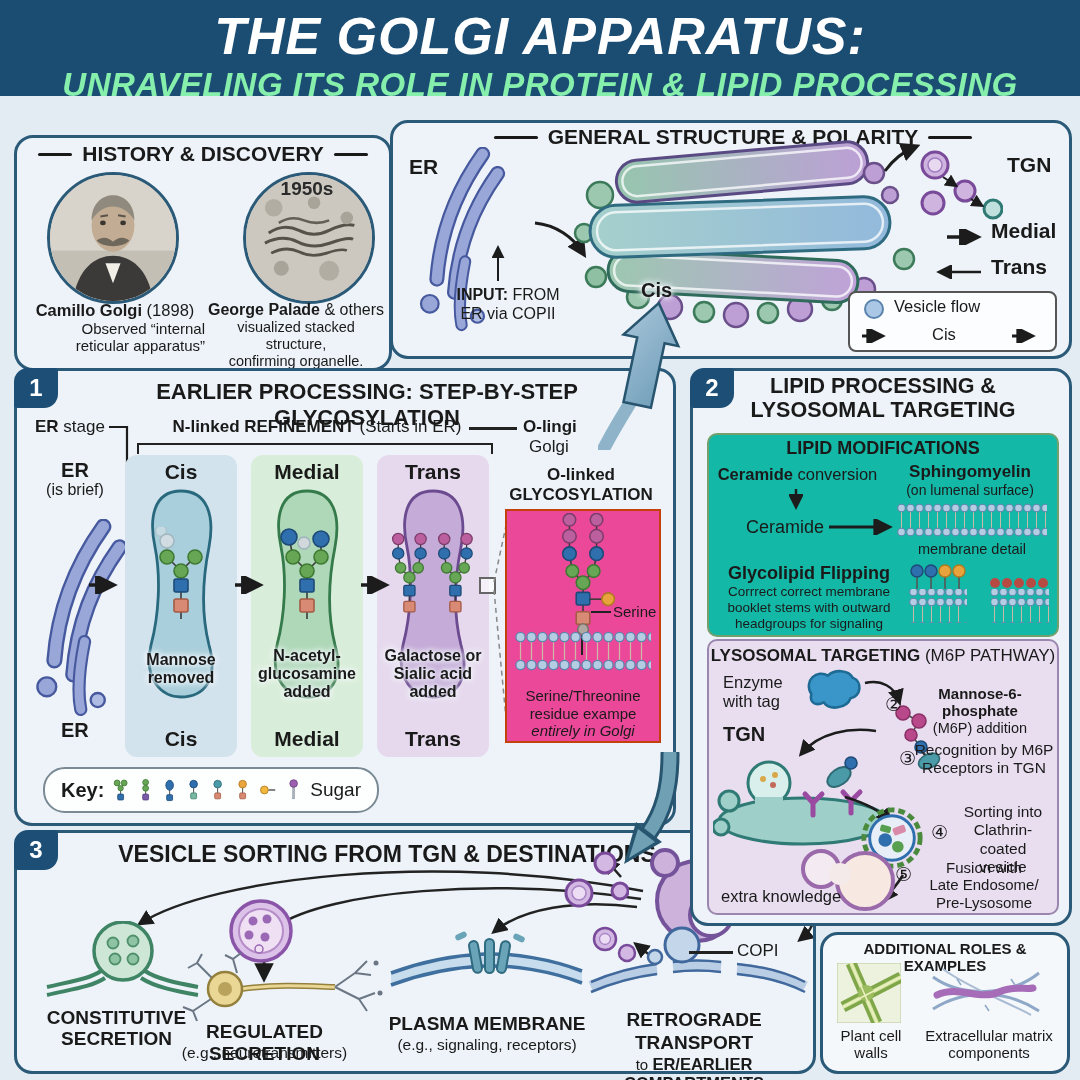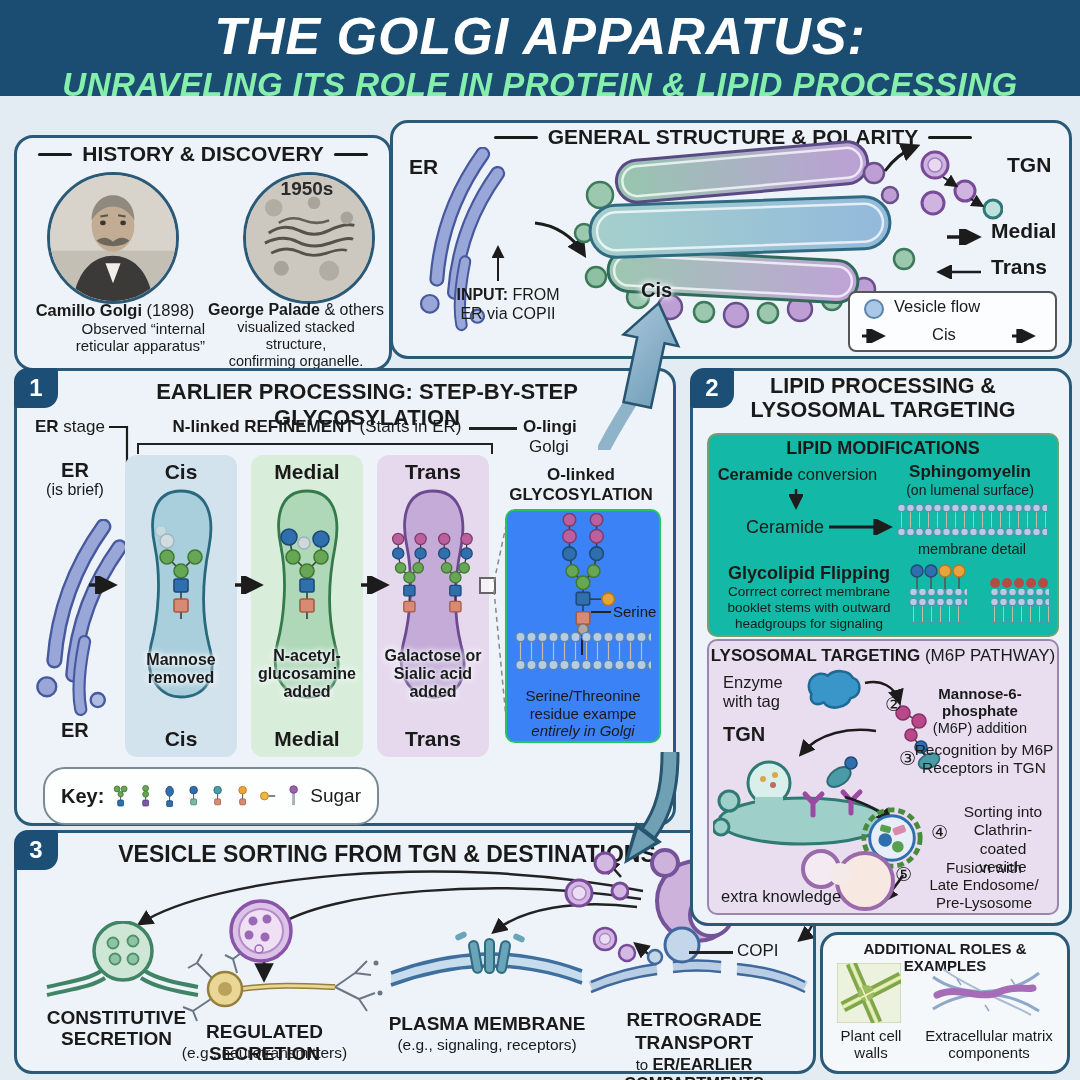--- a/index.html
+++ b/index.html
@@ -337,21 +337,21 @@
       </svg>
 
     <div class="abs" style="left:462px;top:206px;width:13px;height:13px;border:2px solid #666;background:rgba(255,255,255,.6);"></div>
     <svg class="abs" style="left:0;top:0;width:656px;height:452px;pointer-events:none;">
       <line x1="477" y1="211" x2="490" y2="150" stroke="#888" stroke-width="1.5" stroke-dasharray="5 4"></line>
       <line x1="477" y1="219" x2="490" y2="358" stroke="#888" stroke-width="1.5" stroke-dasharray="5 4"></line>
     </svg>
 
     <div class="abs b ctr pre" style="left:488px;top:94px;width:152px;font-size:17px;line-height:1.15;">O-linked
 GLYCOSYLATION</div>
-    <div class="abs" style="left:488px;top:138px;width:152px;height:230px;background:#3b82f6;border:2px solid #22c55e;border-radius:10px;">
+    <div class="abs" style="left:488px;top:138px;width:152px;height:230px;background:#ec4899;border:2px solid #c2410c;border-radius:0;">
       <div class="abs thin-line" style="left:74px;top:108px;width:2px;height:36px;"></div>
       <svg class="abs" style="left:38px;top:2px;" width="76" height="122" viewBox="0 0 76 126">
         <line x1="24" y1="7" x2="24" y2="24" stroke="#3a3a3a" stroke-width="1.6"></line>
         <line x1="52" y1="7" x2="52" y2="24" stroke="#3a3a3a" stroke-width="1.6"></line>
         <use href="#glyTreeFull" transform="translate(10,14)"></use>
         <circle cx="24" cy="7" r="6.5" fill="#bc5f9f" stroke="#7d3d6b" stroke-width="1.6"></circle>
         <circle cx="52" cy="7" r="6.5" fill="#bc5f9f" stroke="#7d3d6b" stroke-width="1.6"></circle>
         <line x1="45" y1="89" x2="58" y2="89" stroke="#3a3a3a" stroke-width="1.6"></line>
         <circle cx="64" cy="89" r="6.5" fill="#e8a33d" stroke="#b07a20" stroke-width="1.6"></circle>
         <circle cx="38" cy="120" r="5.5" fill="#b0a8a0" stroke="#786f66" stroke-width="1.5"></circle>
@@ -361,21 +361,21 @@
       <svg class="abs" style="left:8px;top:120px;" width="136" height="40">
           <rect width="136" height="40" fill="url(#mem)"></rect>
         </svg>
       <div class="abs ctr" style="left:0;top:176px;width:100%;font-size:15px;line-height:1.18;">
         <div class="pre">Serine/Threonine
 residue exampe</div>
         <div class="i">entirely in Golgi</div>
       </div>
     </div>
 
-    <div class="abs" style="left:26px;top:396px;width:336px;height:58px;background:#fdfefe;border:2.5px solid #7a8a94;border-radius:22px;display:flex;align-items:center;gap:9px;padding:0 16px;box-sizing:border-box;">
+    <div class="abs" style="left:26px;top:396px;width:336px;height:46px;background:#fdfefe;border:2.5px solid #7a8a94;border-radius:22px;display:flex;align-items:center;gap:9px;padding:0 16px;box-sizing:border-box;">
       <span class="b" style="font-size:20px;">Key:</span>
       <svg width="22" height="34" viewBox="0 0 26 38">
         <line x1="7" y1="7" x2="13" y2="16" stroke="#444" stroke-width="1.6"></line>
           <line x1="19" y1="7" x2="13" y2="16" stroke="#444" stroke-width="1.6"></line>
           <line x1="13" y1="16" x2="13" y2="26" stroke="#444" stroke-width="1.6"></line>
         <circle cx="7" cy="7" r="5" fill="#66a655" stroke="#3f7a33" stroke-width="1.4"></circle>
           <circle cx="19" cy="7" r="5" fill="#66a655" stroke="#3f7a33" stroke-width="1.4"></circle>
           <circle cx="13" cy="16" r="4.5" fill="#66a655" stroke="#3f7a33" stroke-width="1.4"></circle>
         <rect x="8" y="26" width="10" height="10" rx="2" fill="#2f6fae" stroke="#1d4a77" stroke-width="1.4"></rect>
       </svg>

